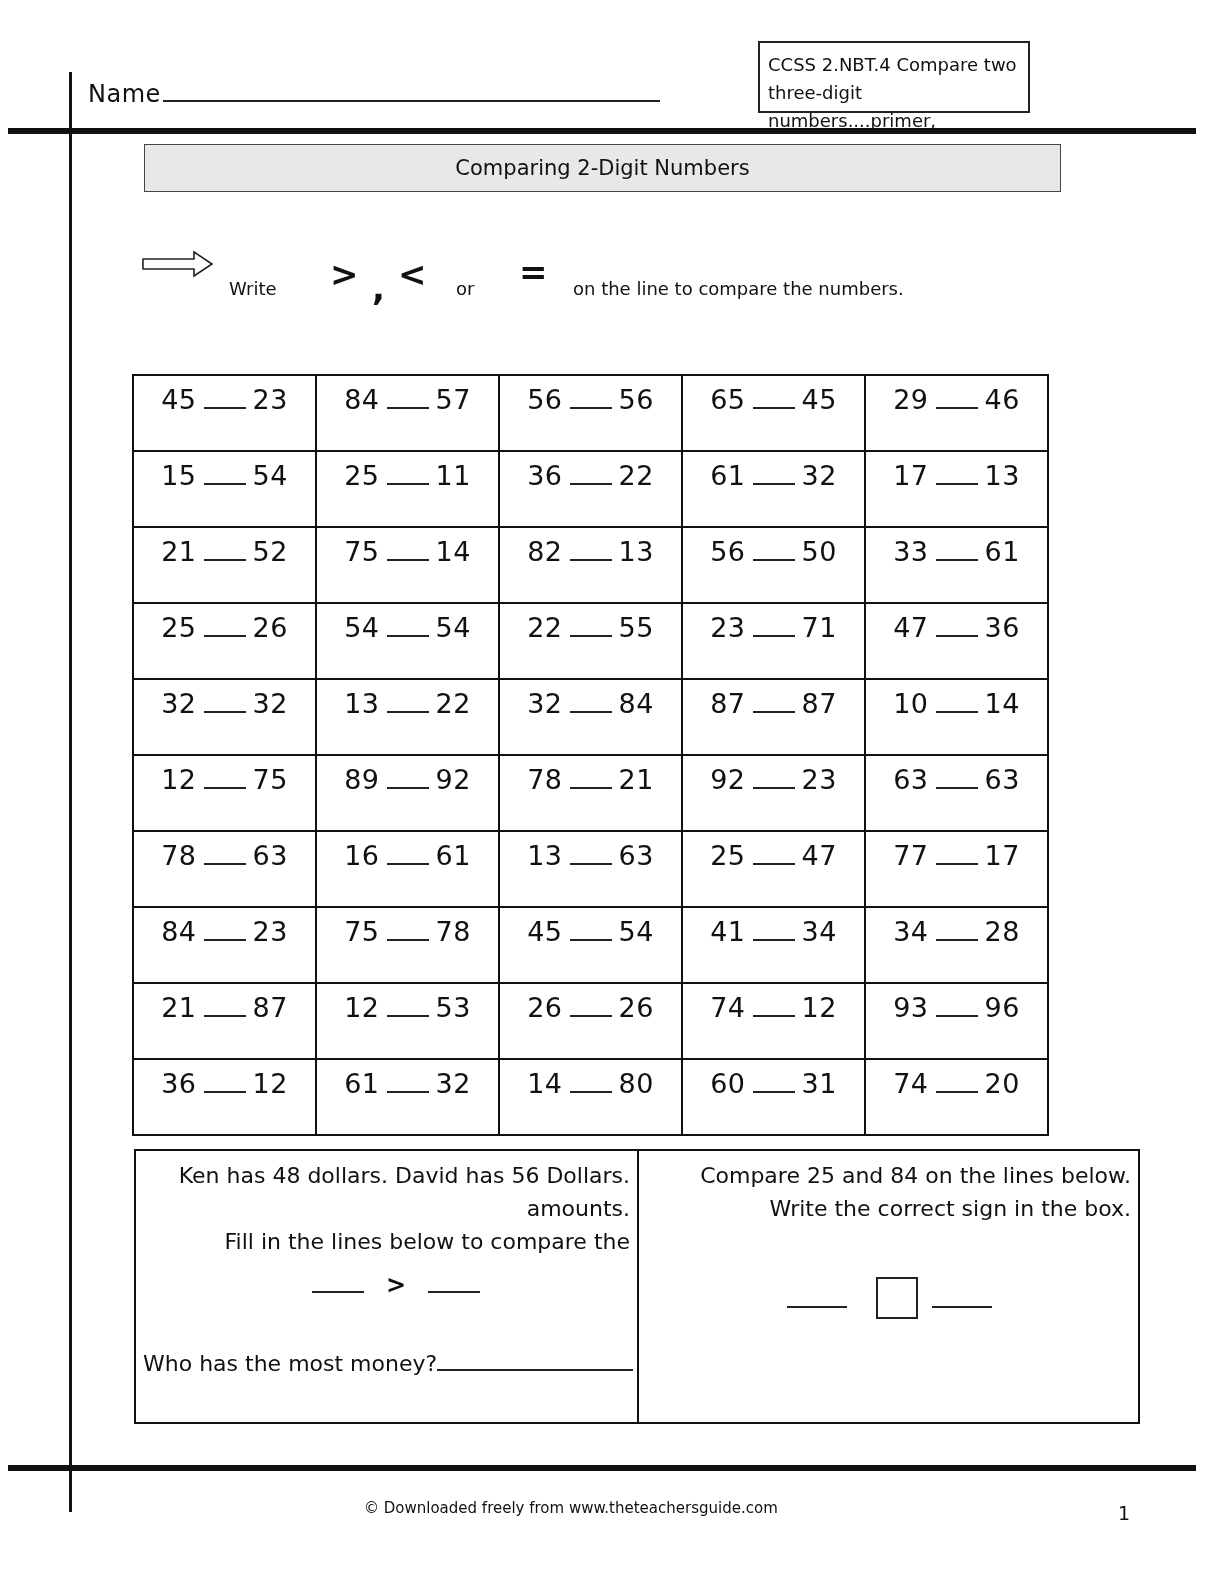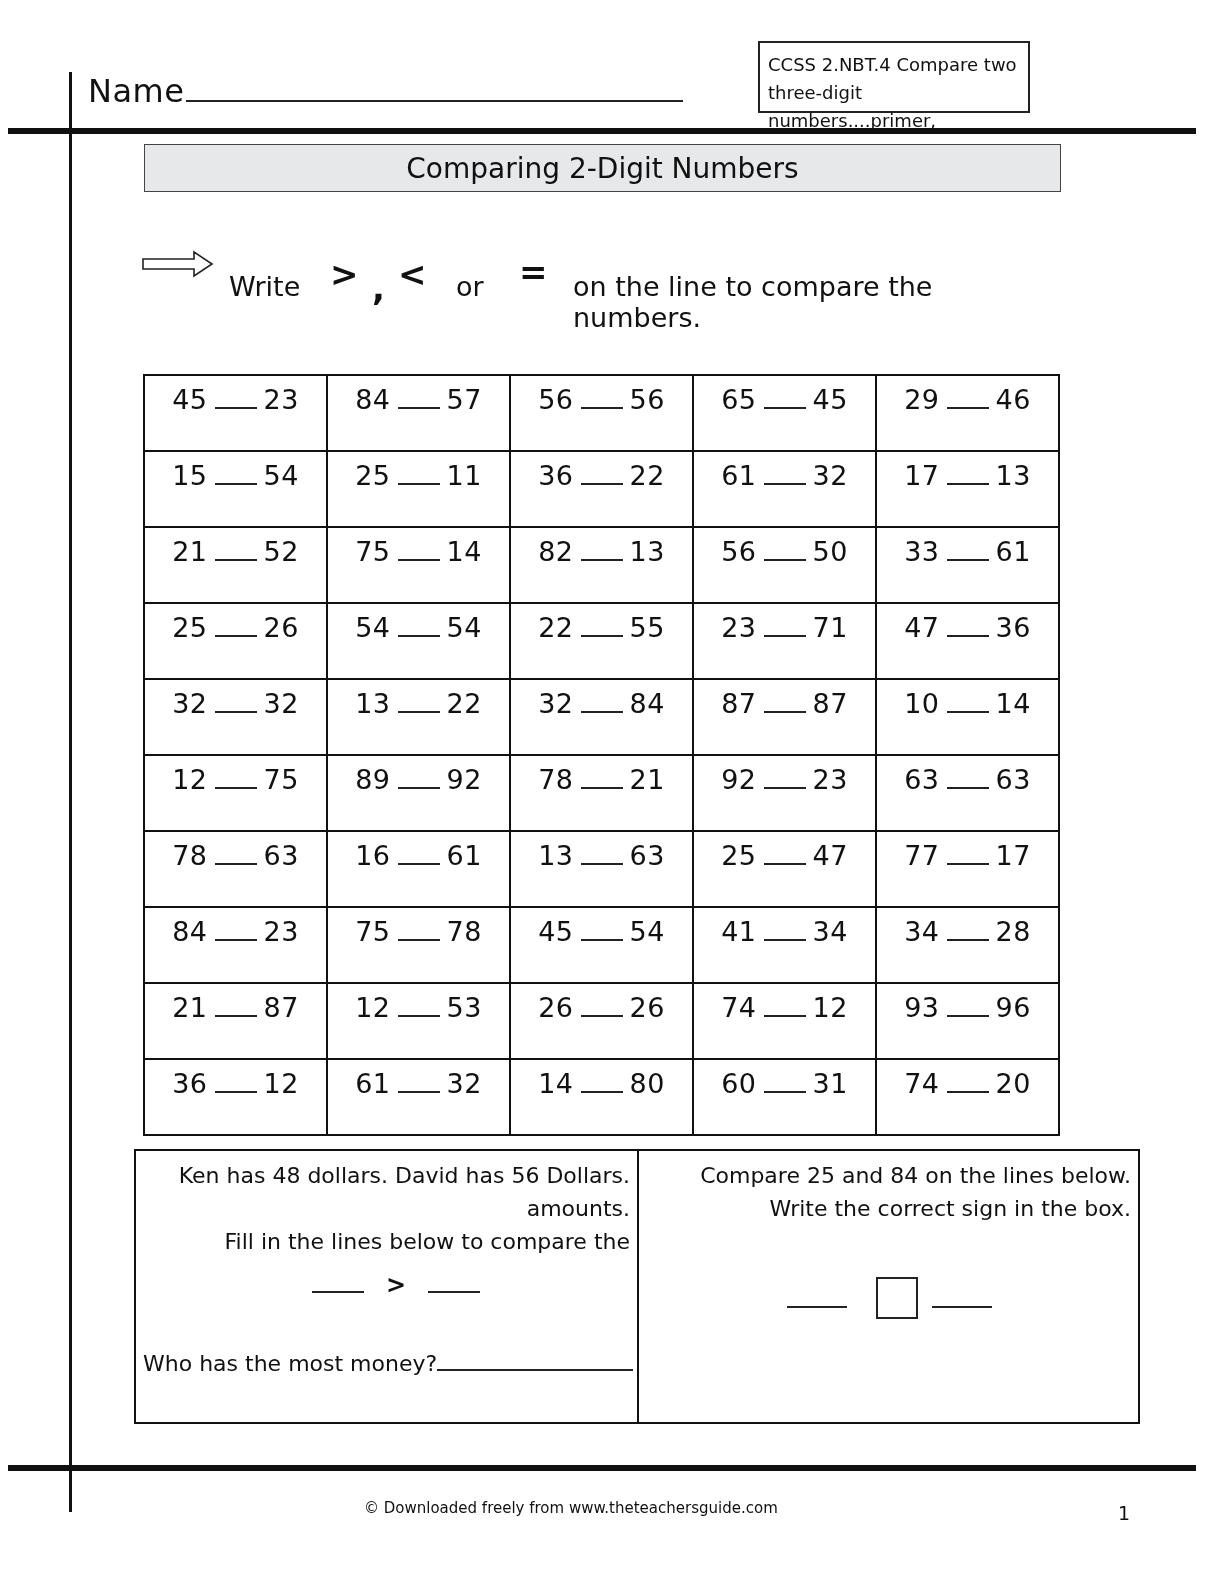--- a/index.html
+++ b/index.html
@@ -2,32 +2,32 @@
 <html><head>
 <meta charset="utf-8">
 <style>
   html, body { margin:0; padding:0; background:#ffffff; }
   body { width:1224px; height:1584px; position:relative; overflow:hidden;
          font-family:"DejaVu Sans", sans-serif; color:#111; }
   .vline { position:absolute; left:69px; top:72px; width:3px; height:1440px; background:#111; }
   .hline { position:absolute; left:8px; width:1188px; height:6px; background:#111; }
   .hline.top { top:128px; }
   .hline.bottom { top:1465px; }
-  .name { position:absolute; left:88px; top:72px; font-size:32px; letter-spacing:0.5px; }
+  .name { position:absolute; left:88px; top:72px; font-size:24px; letter-spacing:0.5px; }
   .name .line { display:inline-block; width:497px; border-bottom:2px solid #222; height:28px; vertical-align:baseline; margin-left:2px; }
   .ccss { position:absolute; left:758px; top:41px; width:272px; height:72px; border:2px solid #222;
           padding:8px 0 0 8px; font-size:18px; line-height:28px; box-sizing:border-box; }
   .title-box { position:absolute; left:144px; top:144px; width:917px; height:48px; background:#e6e8e9;
                border:1.5px solid #444; box-sizing:border-box; display:flex; align-items:center; justify-content:center;
-               font-size:28px; }
+               font-size:21px; }
   .instr { position:absolute; left:140px; top:250px; width:920px; height:60px; }
   .instr .arrow { position:absolute; left:0; top:0; }
-  .instr .t { position:absolute; top:21px; font-size:27px; }
+  .instr .t { position:absolute; top:28px; font-size:18px; }
   .instr .sym { position:absolute; font-size:34px; font-weight:bold; }
-  table.grid { position:absolute; left:143px; top:374px; border-collapse:collapse; }
+  table.grid { position:absolute; left:132px; top:374px; border-collapse:collapse; }
   table.grid td { width:181px; height:74px; border:2.5px solid #111; padding:0; vertical-align:top; }
   .cell { display:flex; justify-content:center; align-items:baseline; padding-top:8px; font-size:27px; letter-spacing:0.5px; }
   .cell .blank { display:inline-block; width:42px; border-bottom:2px solid #222; margin:0 7px; height:20px; }
   .problems { position:absolute; left:134px; top:1149px; width:1006px; height:275px; border:2.5px solid #111; box-sizing:border-box; display:flex; }
   .prob { position:relative; height:100%; box-sizing:border-box; font-size:22px; line-height:33px; padding:8px 7px;text-align:right; }
   .prob.left { width:503px; border-right:2.5px solid #111; }
   .prob.right { flex:1; }
   .cmp1 { position:absolute; left:176px; top:118px; font-size:24px; display:flex; align-items:baseline; }
   .cmp1 .blank { display:inline-block; width:52px; border-bottom:2px solid #222; height:20px; }
   .cmp1 .op { margin:0 22px; font-weight:bold; }

